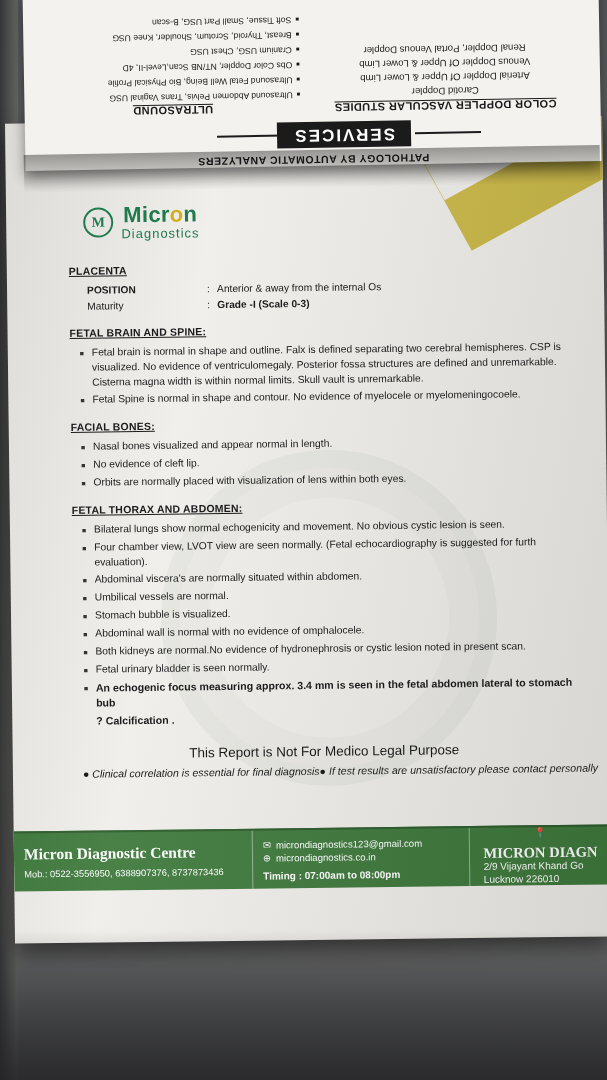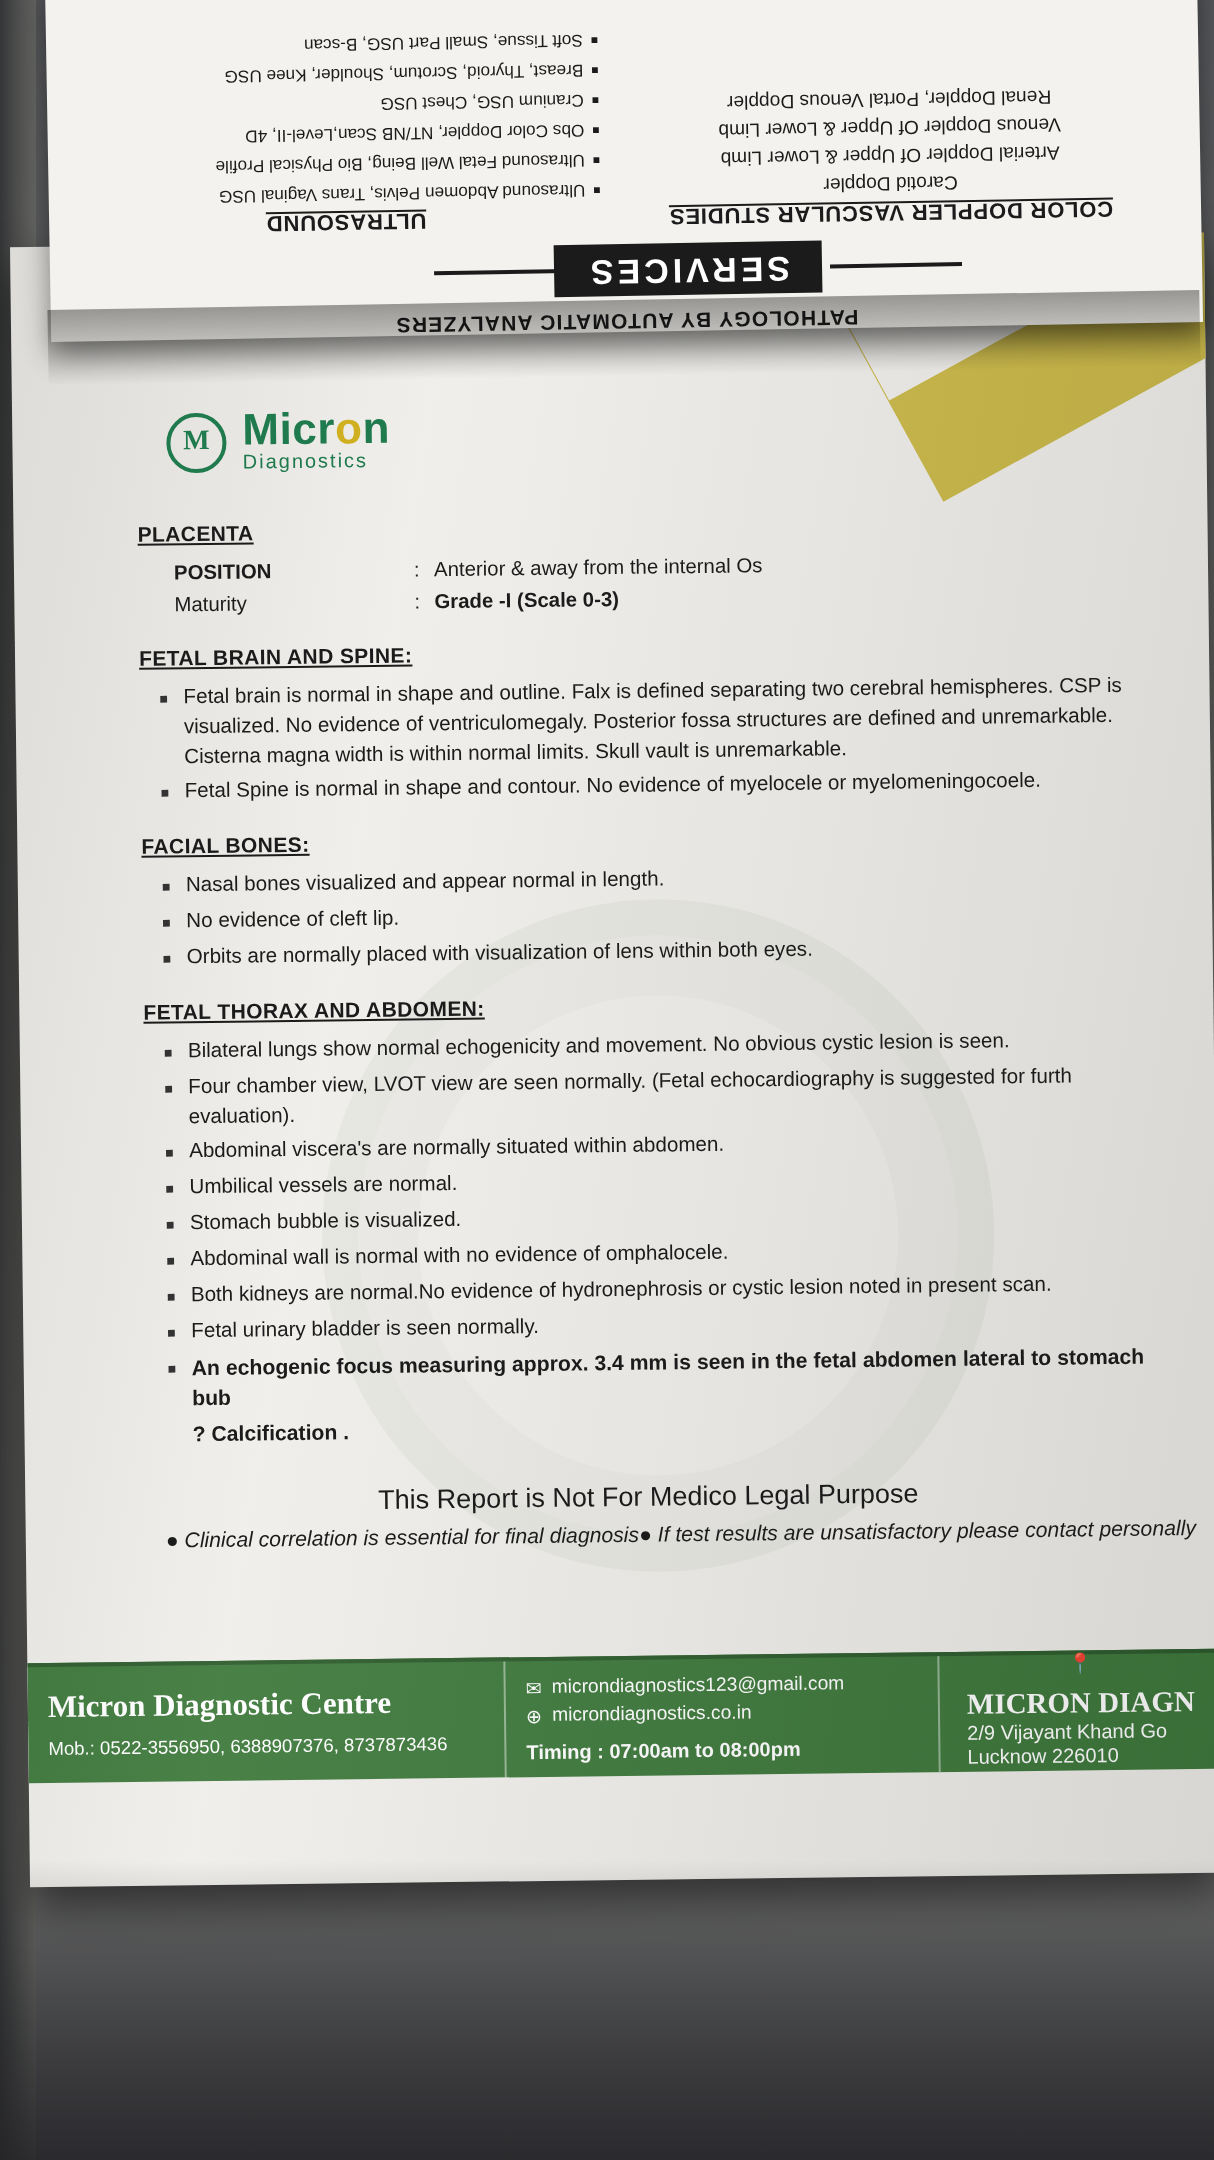--- a/index.html
+++ b/index.html
@@ -64,21 +64,21 @@
   .logo-row{display:flex;align-items:center;gap:8px;padding:82px 0 0 55px;}
   .logo-mark{
     width:26px;height:26px;border-radius:50%;
     border:2.5px solid #1f7a4d;
     display:flex;align-items:center;justify-content:center;
     font-size:14px;font-weight:bold;color:#1f7a4d;font-family:"Liberation Serif",serif;
   }
   .logo-text{line-height:1;}
   .logo-name{font-size:22px;font-weight:bold;color:#1f7a4d;letter-spacing:.3px;text-align:center;}
   .logo-name .dot{color:#d0b021;}
-  .logo-sub{font-size:10px;color:#1f7a4d;text-align:left;letter-spacing:1px;margin-top:1px;}
+  .logo-sub{font-size:13px;color:#1f7a4d;text-align:left;letter-spacing:1px;margin-top:1px;}
 
   
   .rpt{padding:12px 14px 0 40px;color:#1b1b1b;font-size:10.3px;line-height:1.45;}
   .sec-title{
     font-weight:bold;text-decoration:underline;font-size:10.5px;
     margin:11px 0 5px 0;letter-spacing:.2px;
   }
   .kv{display:flex;margin:1px 0 1px 18px;font-size:10.2px;}
   .kv .k{width:120px;font-weight:bold;}
   .kv .k.reg{font-weight:normal;}

